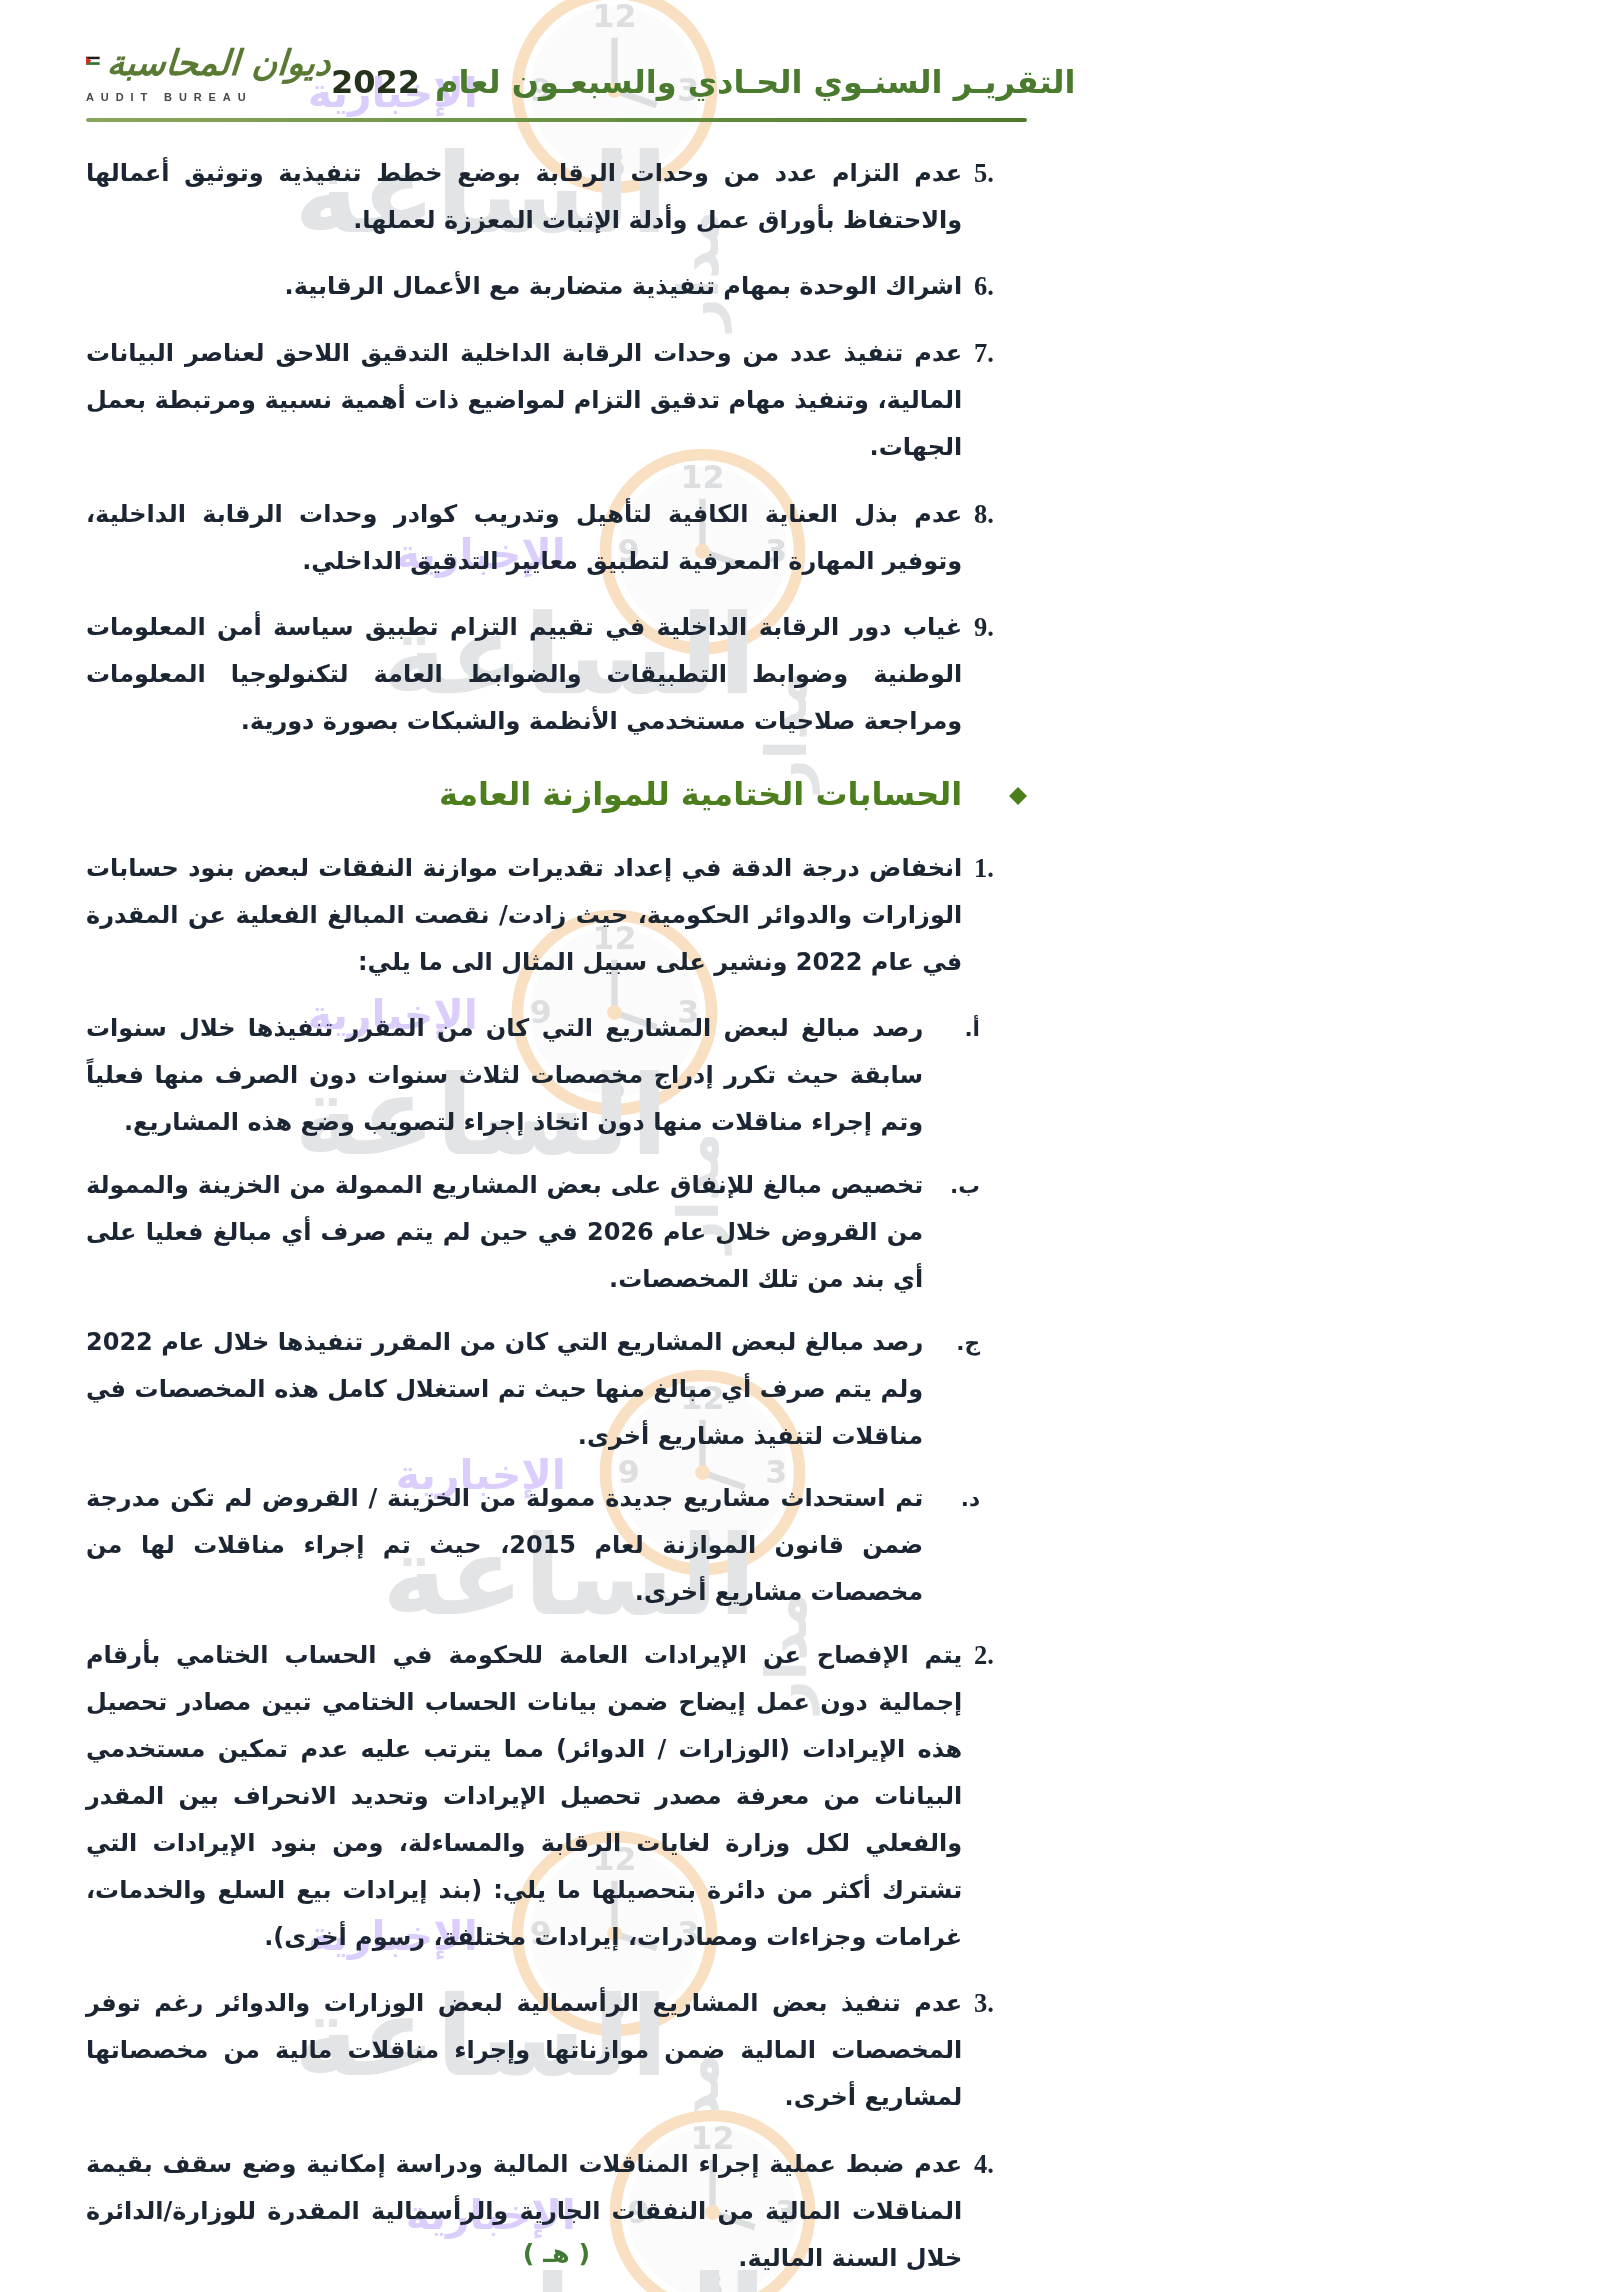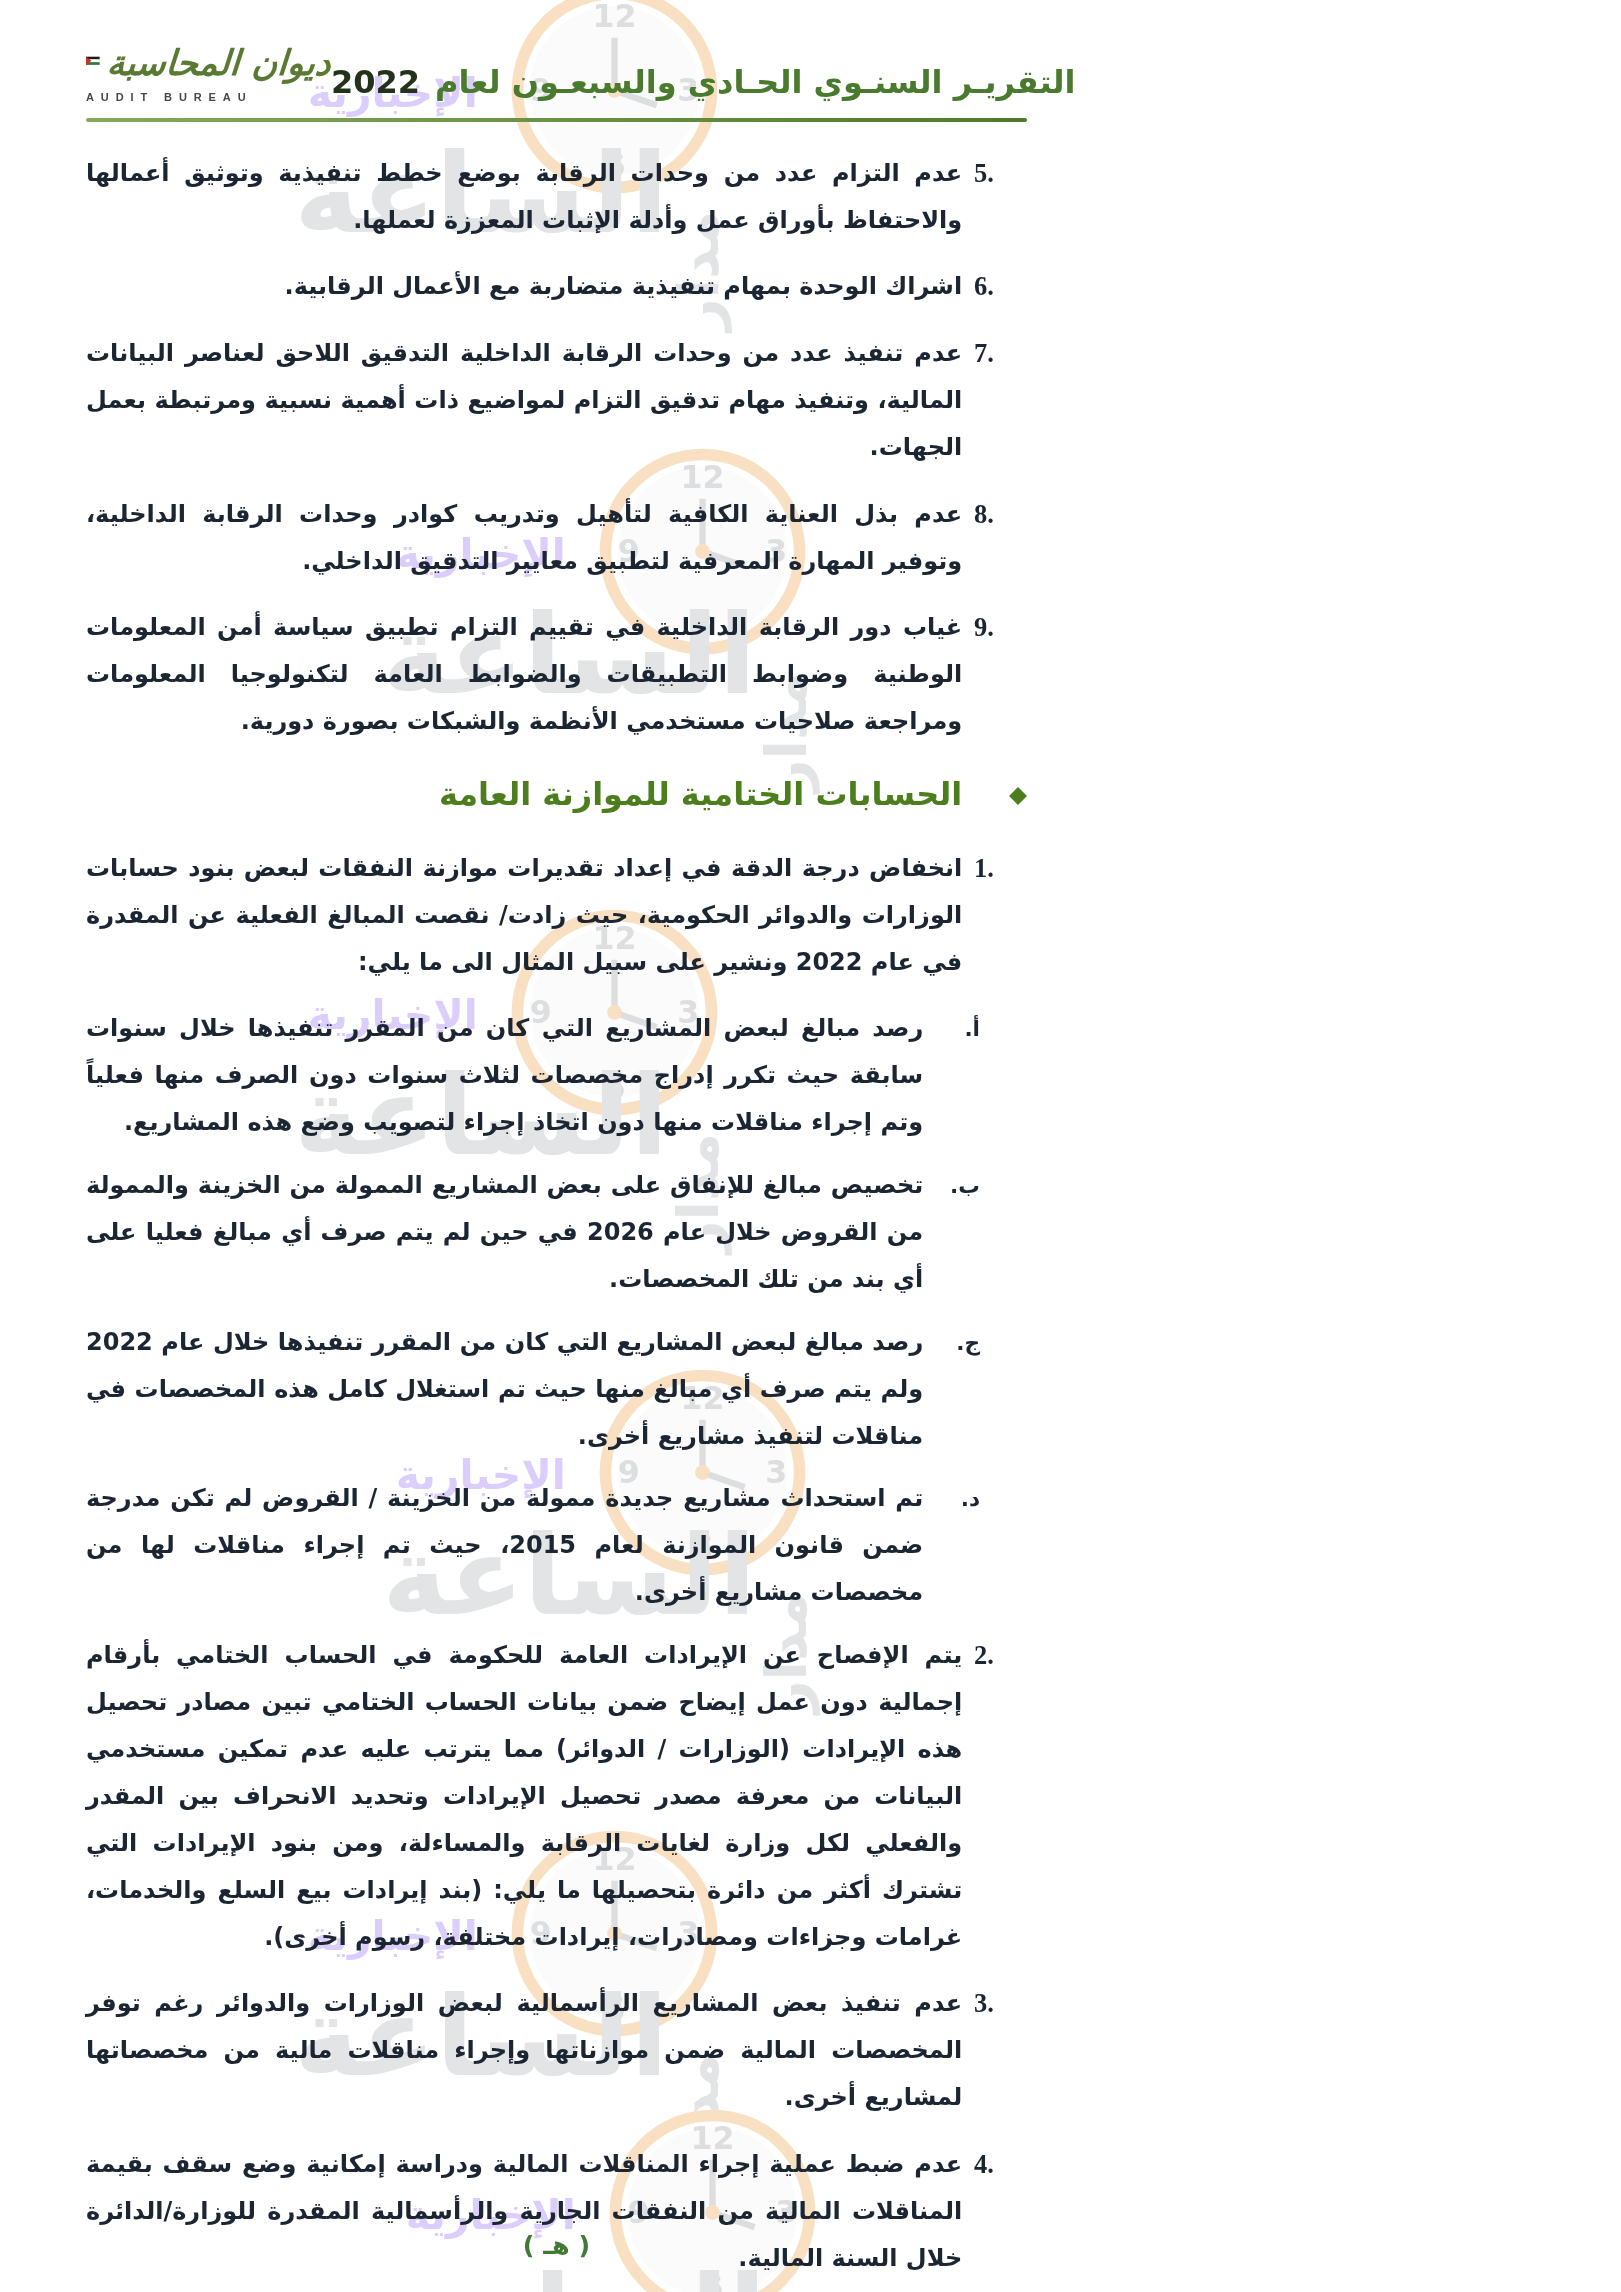--- a/index.html
+++ b/index.html
@@ -71,21 +71,21 @@
   }
   .sub { margin-right:47px; margin-bottom:15.7px; }
 
   
   .section-head { display:flex; direction:rtl; gap:11.8px; align-items:center; margin:27.4px 0 29px 0; }
   .diamond { flex:0 0 53px; text-align:right; color:#4d7e1e; font-size:23.5px; line-height:39px; }
   .section-title { color:#4d7e1e; font-size:32px; font-weight:bold; line-height:43px;margin-left:8px; }
 
   
   .footer {
-    position:absolute; z-index:2; left:86px; width:941px; bottom:33px;
+    position:absolute; z-index:2; left:86px; width:941px; bottom:25px;
     text-align:center; color:#417a35; font-size:25.5px; font-weight:bold; direction:rtl;
   }
 </style>
 </head>
 <body>
 
 <div class="page">
 
   <div class="watermark-layer">
 

